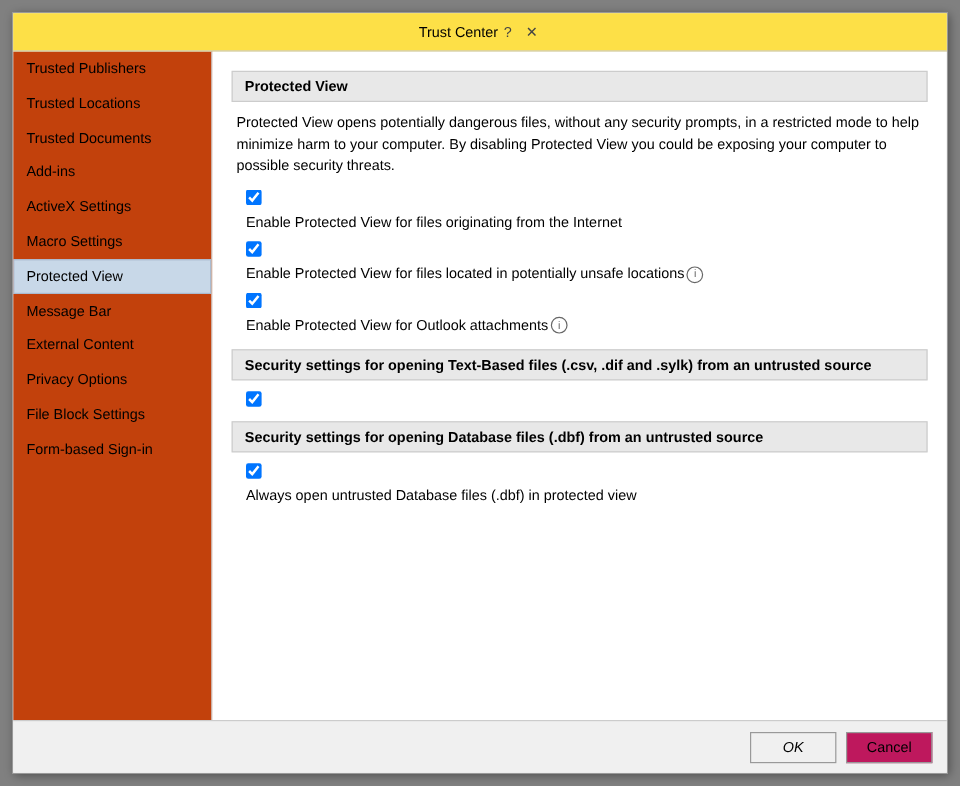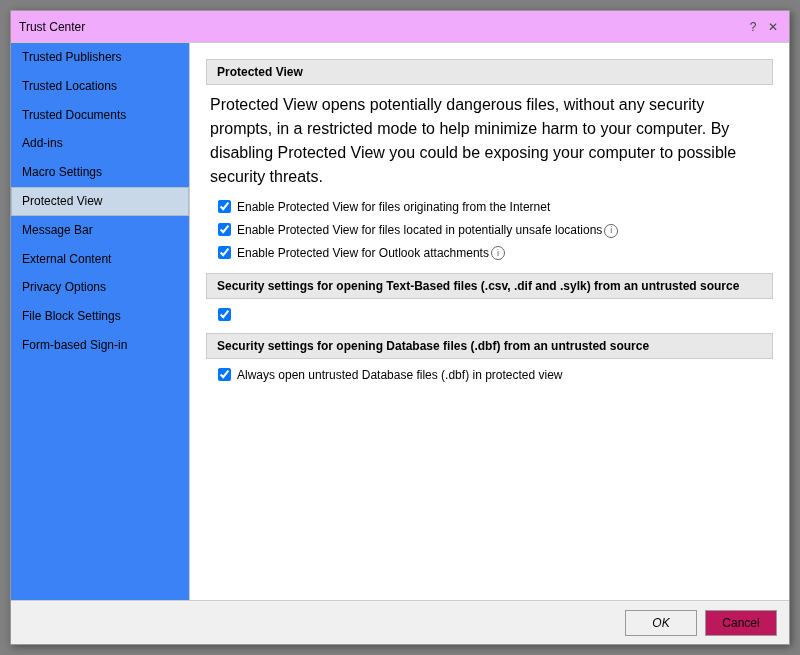--- a/index.html
+++ b/index.html
@@ -16,25 +16,25 @@
     .dialog {
       width: 780px;
       height: 635px;
       background: #f0f0f0;
       border: 1px solid #999;
       display: flex;
       flex-direction: column;
       box-shadow: 2px 2px 8px rgba(0,0,0,0.4);
     }
     .title-bar {
-      background: #f0abfc;
+      background: #fde047;
       height: 32px;
       display: flex;
       align-items: center;
-      justify-content: space-between;
+      justify-content: center;
       padding: 0 8px;
       border-bottom: 1px solid #ccc;
       flex-shrink: 0;
     }
     .title-bar-title {
       font-size: 12px;
       font-weight: normal;
       color: #000;
     }
     .title-bar-controls {
@@ -53,22 +53,22 @@
       color: #444;
       background: transparent;
       border: none;
     }
     .dialog-body {
       display: flex;
       flex: 1;
       overflow: hidden;
     }
     .sidebar {
-      width: 179px;
-      background: #3b82f6;
+      width: 166px;
+      background: #c2410c;
       border-right: 1px solid #ccc;
       overflow-y: auto;
       flex-shrink: 0;
     }
     .sidebar-item {
       padding: 5px 10px;
       cursor: pointer;
       color: #000;
       font-size: 12px;
       border: 1px solid transparent;
@@ -90,30 +90,31 @@
       padding: 5px 10px;
       font-weight: bold;
       font-size: 12px;
       margin-bottom: 8px;
       color: #000;
     }
     .section-header.first {
       margin-top: 0;
     }
     .description-text {
-      font-size: 16px;
+      font-size: 12px;
       color: #000;
       margin: 0 4px 10px 4px;
       line-height: 1.5;
     }
     .checkbox-row {
       display: flex;
       align-items: flex-start;
       margin: 6px 4px 6px 12px;
       gap: 6px;
+      flex-direction: column;
     }
     .checkbox-row input[type="checkbox"] {
       margin-top: 1px;
       flex-shrink: 0;
     }
     .checkbox-label {
       font-size: 12px;
       color: #000;
       line-height: 1.4;
     }
@@ -173,20 +174,21 @@
     </div>
   </div>
 
   <div class="dialog-body">
 
     <div class="sidebar">
     <div class="sidebar-item">Trusted Publishers</div>
         <div class="sidebar-item">Trusted Locations</div>
         <div class="sidebar-item">Trusted Documents</div>
         <div class="sidebar-item">Add-ins</div>
+        <div class="sidebar-item">ActiveX Settings</div>
         <div class="sidebar-item">Macro Settings</div>
         <div class="sidebar-item active">Protected View</div>
         <div class="sidebar-item">Message Bar</div>
         <div class="sidebar-item">External Content</div>
         <div class="sidebar-item">Privacy Options</div>
         <div class="sidebar-item">File Block Settings</div>
         <div class="sidebar-item">Form-based Sign-in</div>
       </div>
 
     <div class="main-content">

